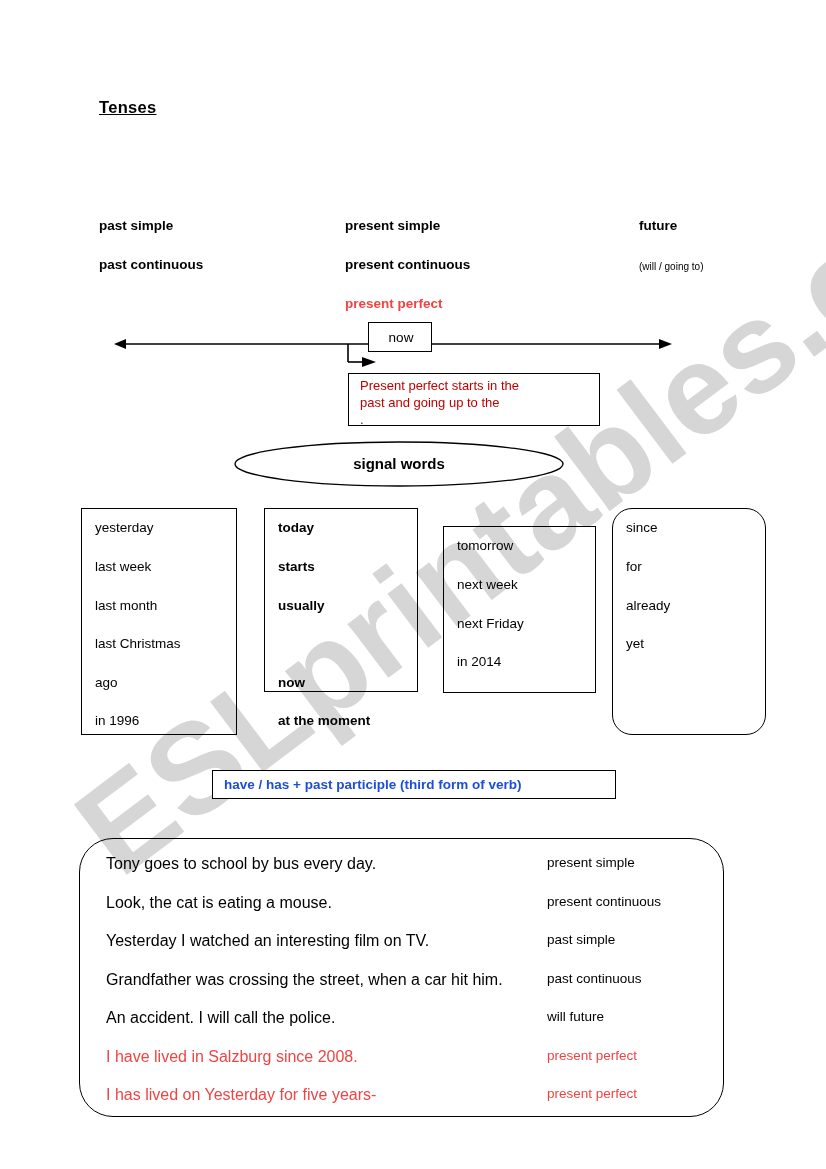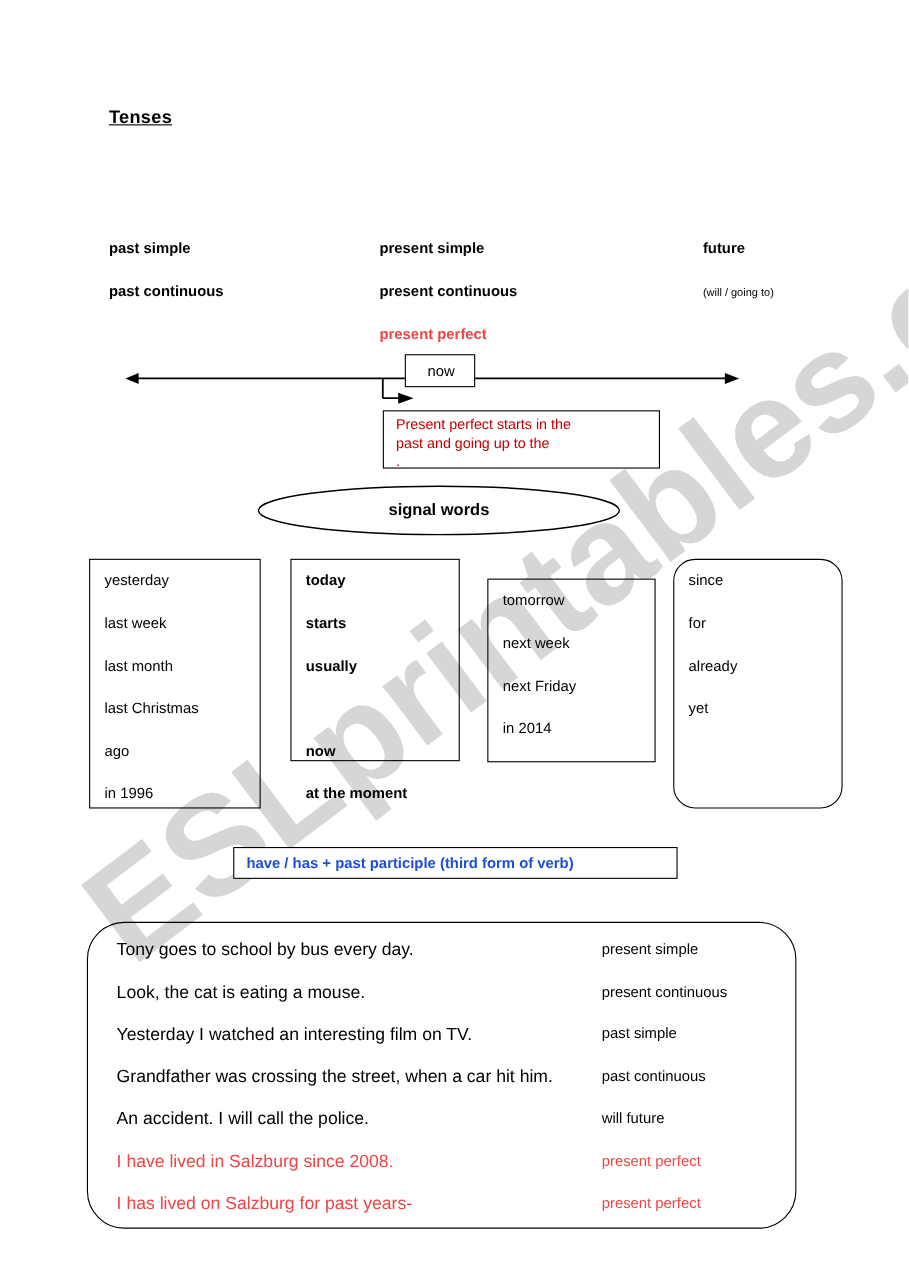--- a/index.html
+++ b/index.html
@@ -302,16 +302,16 @@
 
   <div class="ex-sentence" style="top:971px;">Grandfather was crossing the street, when a car hit him.</div>
   <div class="ex-answer" style="top:971px;">past continuous</div>
 
   <div class="ex-sentence" style="top:1009px;">An accident. I will call the police.</div>
   <div class="ex-answer" style="top:1009px;">will future</div>
 
   <div class="ex-sentence red" style="top:1048px;">I have lived in Salzburg since 2008.</div>
   <div class="ex-answer red" style="top:1048px;">present perfect</div>
 
-  <div class="ex-sentence red" style="top:1086px;">I has lived on Salzburg for past years-</div>
+  <div class="ex-sentence red" style="top:1086px;">I has lived on Yesterday for five years-</div>
   <div class="ex-answer red" style="top:1086px;">present perfect</div>
 
 </div>
 
 </body></html>

